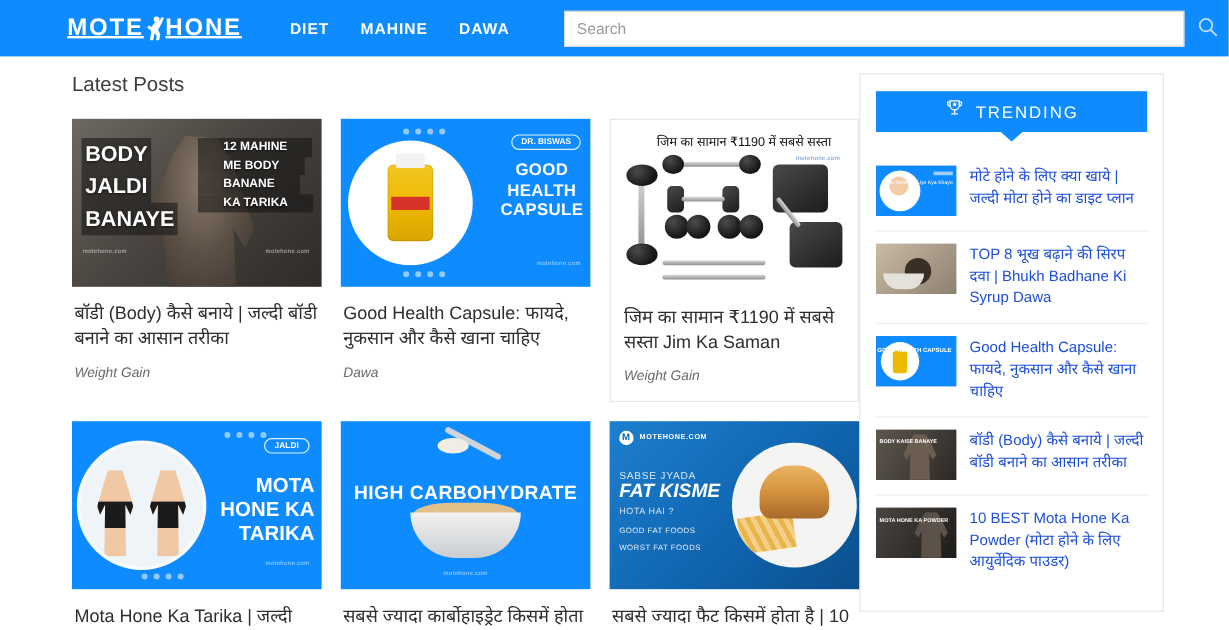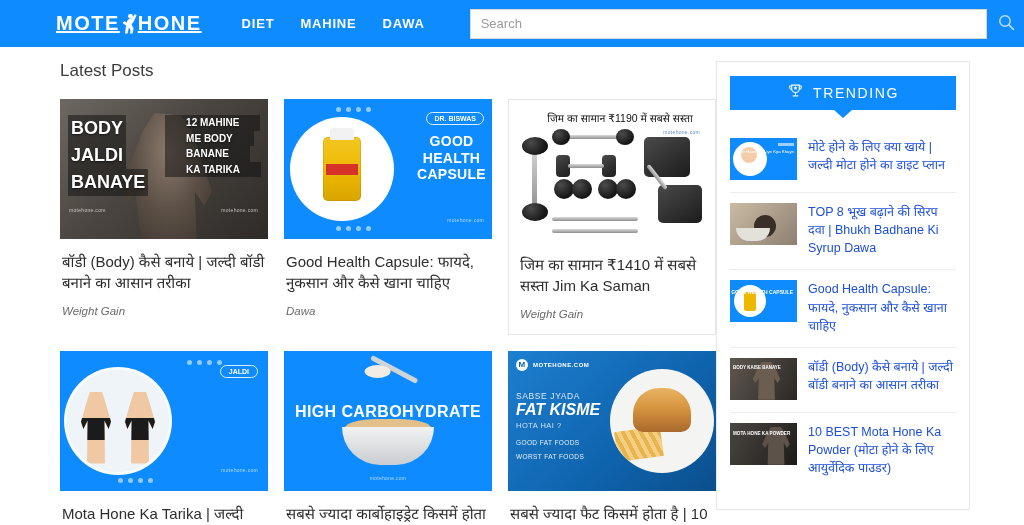--- a/index.html
+++ b/index.html
@@ -498,21 +498,21 @@
           <span class="plate" style="left:82px;top:72px;width:20px;height:20px"></span>
           <span class="plate" style="left:100px;top:72px;width:20px;height:20px"></span>
           <span class="bar" style="left:36px;top:110px;width:86px"></span>
           <span class="bar" style="left:36px;top:122px;width:86px"></span>
           <span class="db" style="right:18px;top:30px;width:46px;height:40px;border-radius:5px"></span>
           <span class="db" style="right:6px;top:78px;width:44px;height:38px;border-radius:5px"></span>
           <span class="bar" style="right:36px;top:68px;width:30px;transform:rotate(52deg)"></span>
           <span class="wm" style="right:8px;top:22px;color:rgba(20,90,170,.7)">motehone.com</span>
         </a>
         <div class="post-body">
-          <h3 class="post-title">जिम का सामान ₹1410 में सबसे सस्ता Jim Ka Saman</h3>
+          <h3 class="post-title">जिम का सामान ₹1190 में सबसे सस्ता Jim Ka Saman</h3>
           <div class="post-cat">Weight Gain</div>
         </div>
       </article>
 
       <article class="post-card">
         <a class="thumb t-mota" href="#">
           <span class="dots" style="right:46px;top:9px">
               <i></i>
               <i></i>
               <i></i>
@@ -526,20 +526,25 @@
             </span>
           <span class="circ">
             <span class="man m1">
                 <span class="shorts"></span>
               </span>
             <span class="man m2">
                 <span class="shorts"></span>
               </span>
           </span>
           <span class="pill">JALDI</span>
+          <span class="txt">
+            <span>MOTA</span><br>
+            <span>HONE KA</span><br>
+            <span>TARIKA</span>
+          </span>
           <span class="wm" style="right:10px;bottom:18px">motehone.com</span>
         </a>
         <div class="post-body">
           <h3 class="post-title">Mota Hone Ka Tarika | जल्दी वजन बढ़ाने के तरीके और</h3>
         </div>
       </article>
 
       <article class="post-card">
         <a class="thumb t-carb" href="#">
           <span class="spoon"></span>

